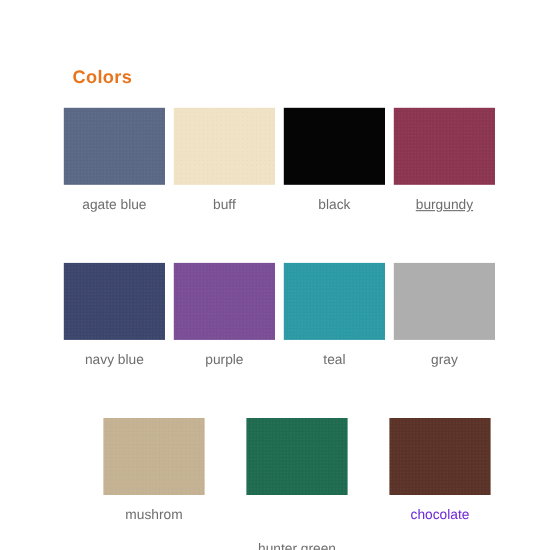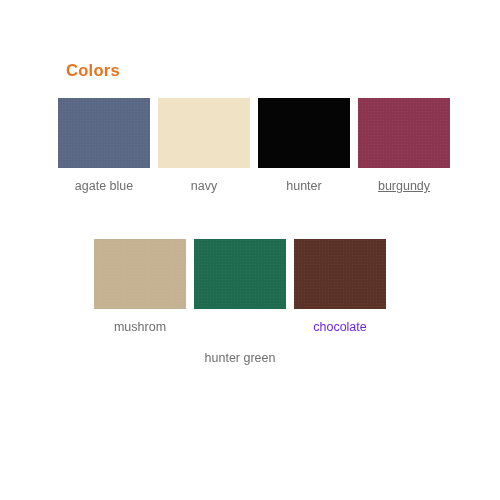--- a/index.html
+++ b/index.html
@@ -32,21 +32,21 @@
   }
   .swatch-grid {
     position: absolute;
     left: 58px;
     top: 98px;
     width: 388px;
   }
   .swatch-row {
     display: flex;
     flex-direction: row;
-    justify-content: flex-start;
+    justify-content: space-between;
     margin-bottom: 45px;
   }
   .swatch-row:last-child {
     margin-bottom: 0;
     padding-left: 36px;
   }
   .swatch-cell {
     width: 92px;
     margin-right: 8px;
     display: flex;
@@ -96,29 +96,47 @@
   <div class="page-title" style="color: rgb(232, 116, 28);">Colors</div>
 
   <div class="swatch-grid">
       <div class="swatch-row">
         <div class="swatch-cell">
           <div class="swatch-chip" style="background: rgb(90, 104, 133);"></div>
           <div class="swatch-label" style="color: rgb(110, 110, 110);">agate blue</div>
         </div>
         <div class="swatch-cell">
           <div class="swatch-chip" style="background: rgb(240, 226, 196);"></div>
-          <div class="swatch-label" style="color: rgb(110, 110, 110);">navy</div>
+          <div class="swatch-label" style="color: rgb(110, 110, 110);">buff</div>
         </div>
         <div class="swatch-cell">
           <div class="swatch-chip flat" style="background: rgb(5, 5, 5);"></div>
-          <div class="swatch-label" style="color: rgb(110, 110, 110);">hunter</div>
+          <div class="swatch-label" style="color: rgb(110, 110, 110);">black</div>
         </div>
         <div class="swatch-cell">
           <div class="swatch-chip" style="background: rgb(140, 53, 81);"></div>
           <div class="swatch-label" style="color: rgb(110, 110, 110); text-decoration: underline;">burgundy</div>
+        </div>
+      </div>
+      <div class="swatch-row">
+        <div class="swatch-cell">
+          <div class="swatch-chip" style="background: rgb(60, 69, 107);"></div>
+          <div class="swatch-label" style="color: rgb(110, 110, 110);">navy blue</div>
+        </div>
+        <div class="swatch-cell">
+          <div class="swatch-chip" style="background: rgb(122, 77, 150);"></div>
+          <div class="swatch-label" style="color: rgb(110, 110, 110);">purple</div>
+        </div>
+        <div class="swatch-cell">
+          <div class="swatch-chip" style="background: rgb(44, 154, 165);"></div>
+          <div class="swatch-label" style="color: rgb(110, 110, 110);">teal</div>
+        </div>
+        <div class="swatch-cell">
+          <div class="swatch-chip flat" style="background: rgb(174, 174, 174);"></div>
+          <div class="swatch-label" style="color: rgb(110, 110, 110);">gray</div>
         </div>
       </div>
       <div class="swatch-row">
         <div class="swatch-cell">
           <div class="swatch-chip" style="background: rgb(196, 178, 147);"></div>
           <div class="swatch-label" style="color: rgb(110, 110, 110);">mushrom</div>
         </div>
         <div class="swatch-cell">
           <div class="swatch-chip" style="background: rgb(31, 107, 79);"></div>
           <div class="swatch-label" style="color: rgb(110, 110, 110); margin-top: 42px;">hunter green</div>

